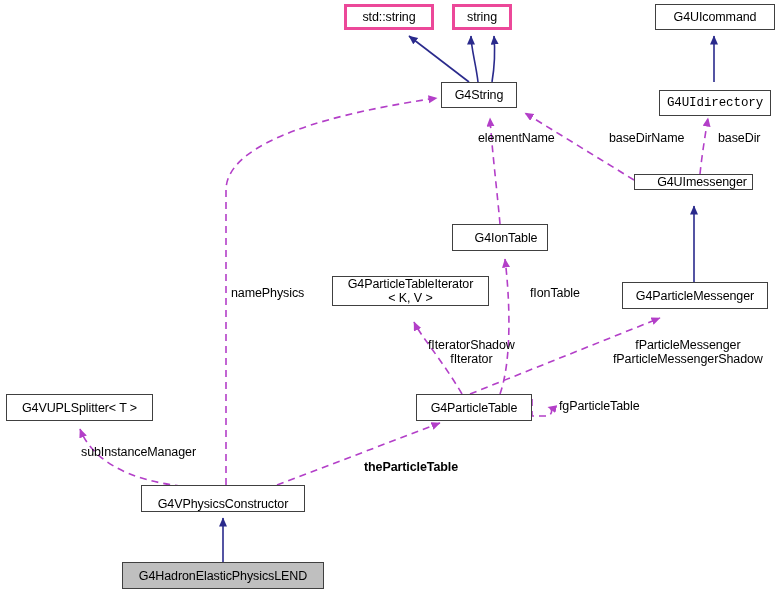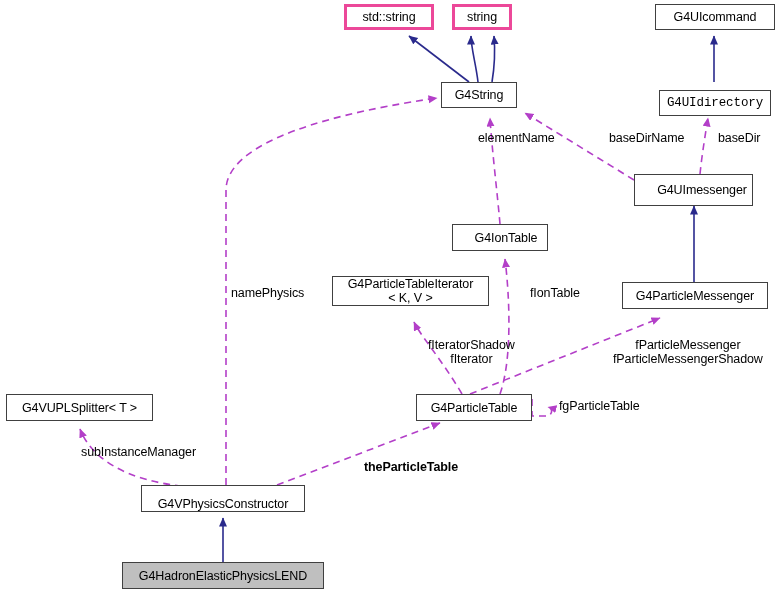--- a/index.html
+++ b/index.html
@@ -110,21 +110,21 @@
   </div>
 
   <div class="uml-node" style="left:441px; top:82px; width:76px; height:26px;">
     <span class="node-label">G4String</span>
   </div>
 
   <div class="uml-node" style="left:659px; top:90px; width:112px; height:26px;font-family:Liberation Mono, monospace;">
     <span class="node-label">G4UIdirectory</span>
   </div>
 
-  <div class="uml-node" style="left:634px; top:174px; width:119px; height:32px;padding-left:17px;">
+  <div class="uml-node" style="left:634px; top:174px; width:119px; height:16px;padding-left:17px;">
     <span class="node-label">G4UImessenger</span>
   </div>
 
   <div class="uml-node" style="left:452px; top:224px; width:96px; height:27px;padding-left:12px;">
     <span class="node-label">G4IonTable</span>
   </div>
 
   <div class="uml-node" style="left:332px; top:276px; width:157px; height:30px;">
     <span class="node-label">G4ParticleTableIterator
 &lt; K, V &gt;</span>

